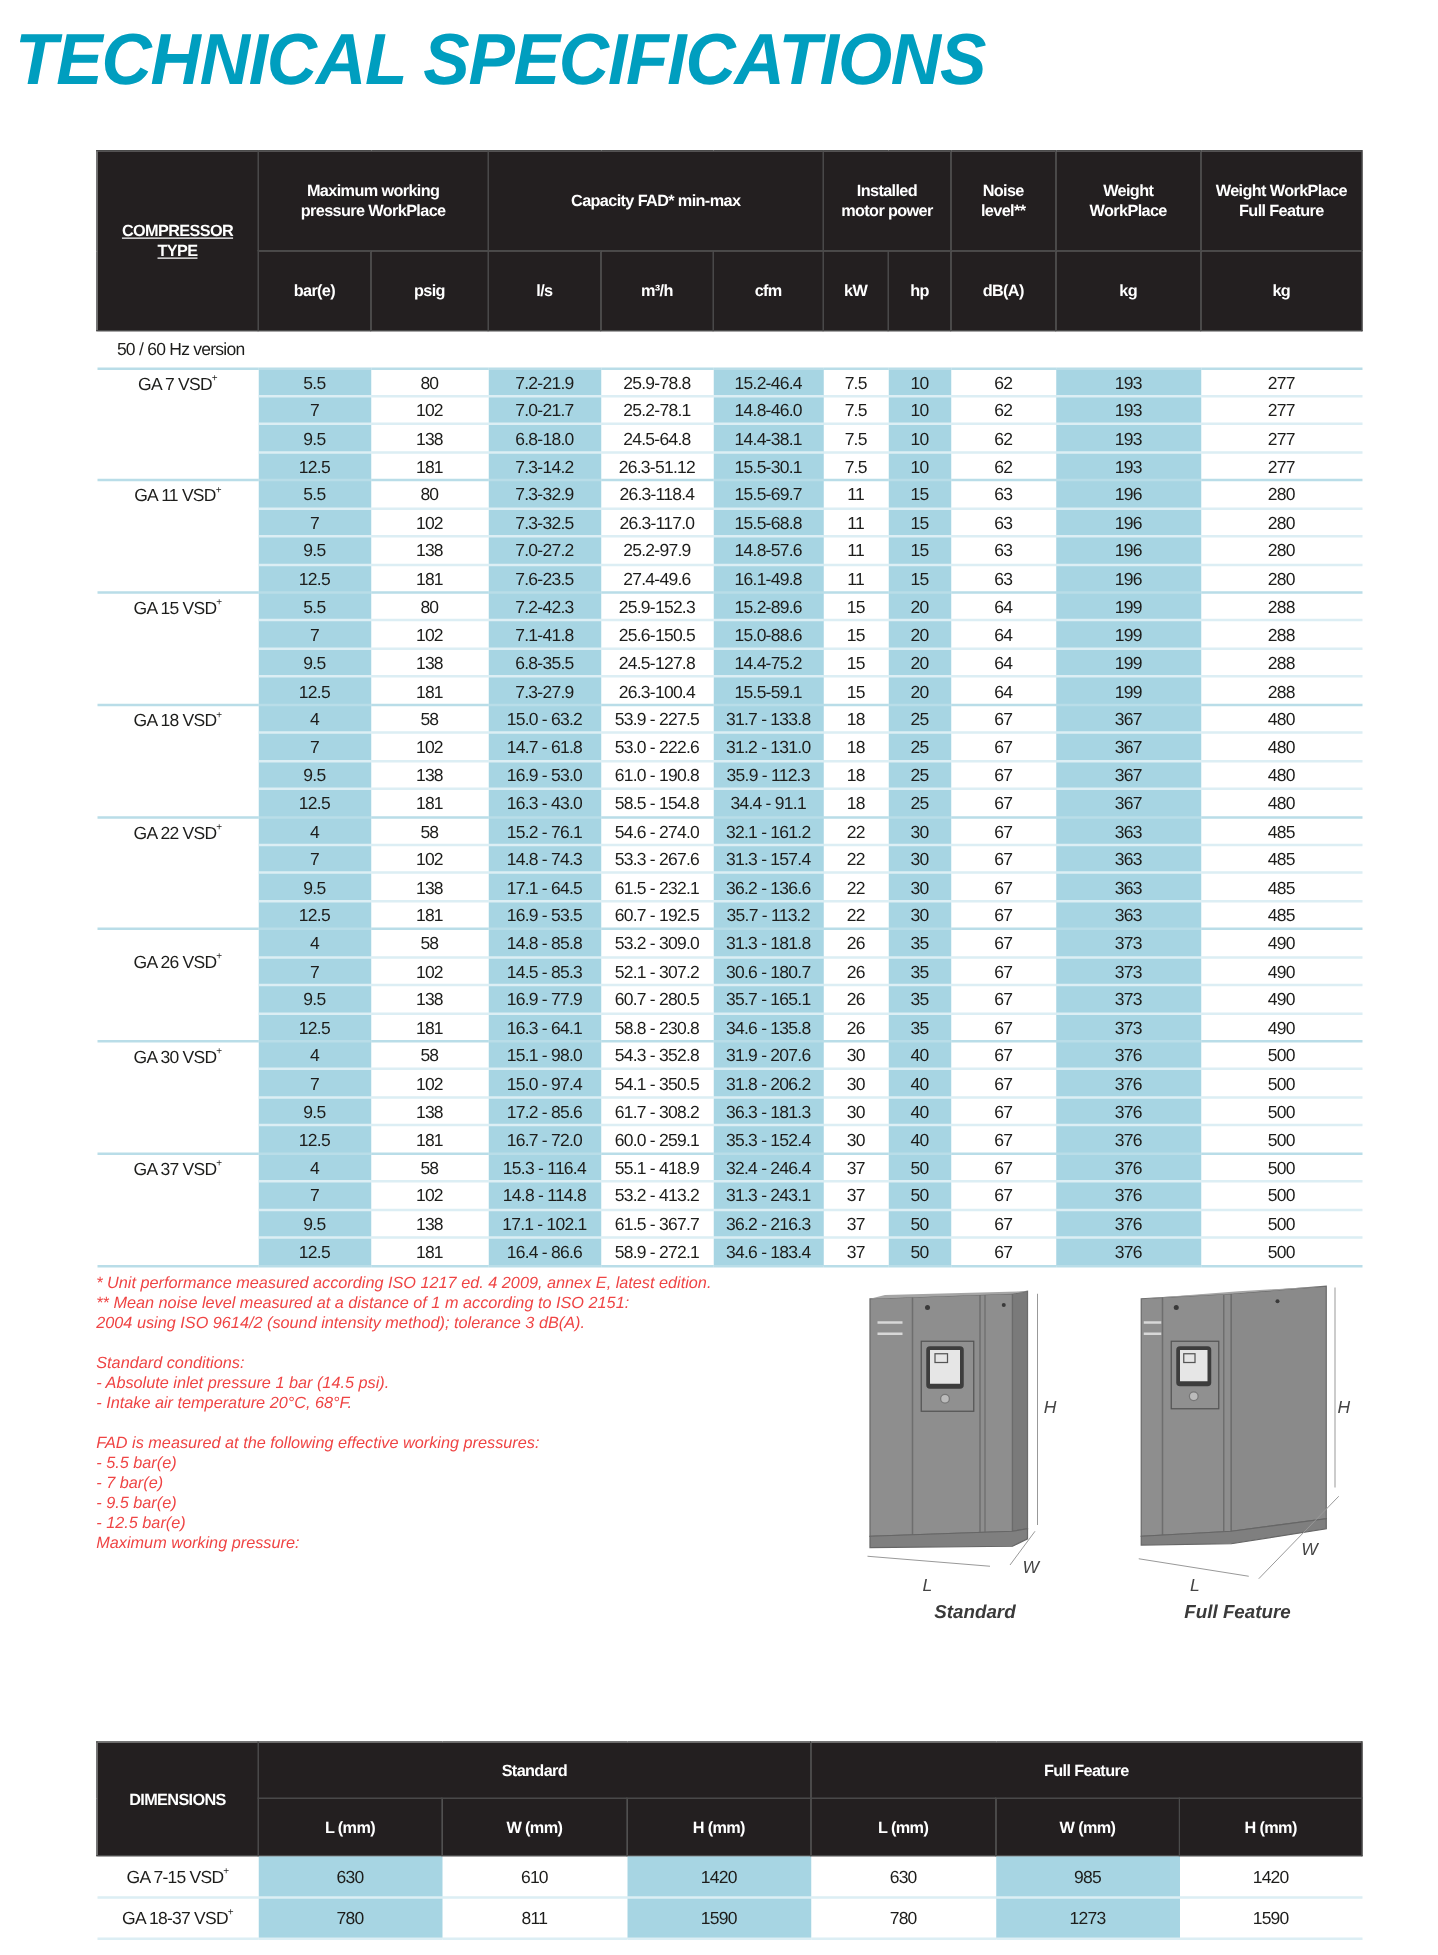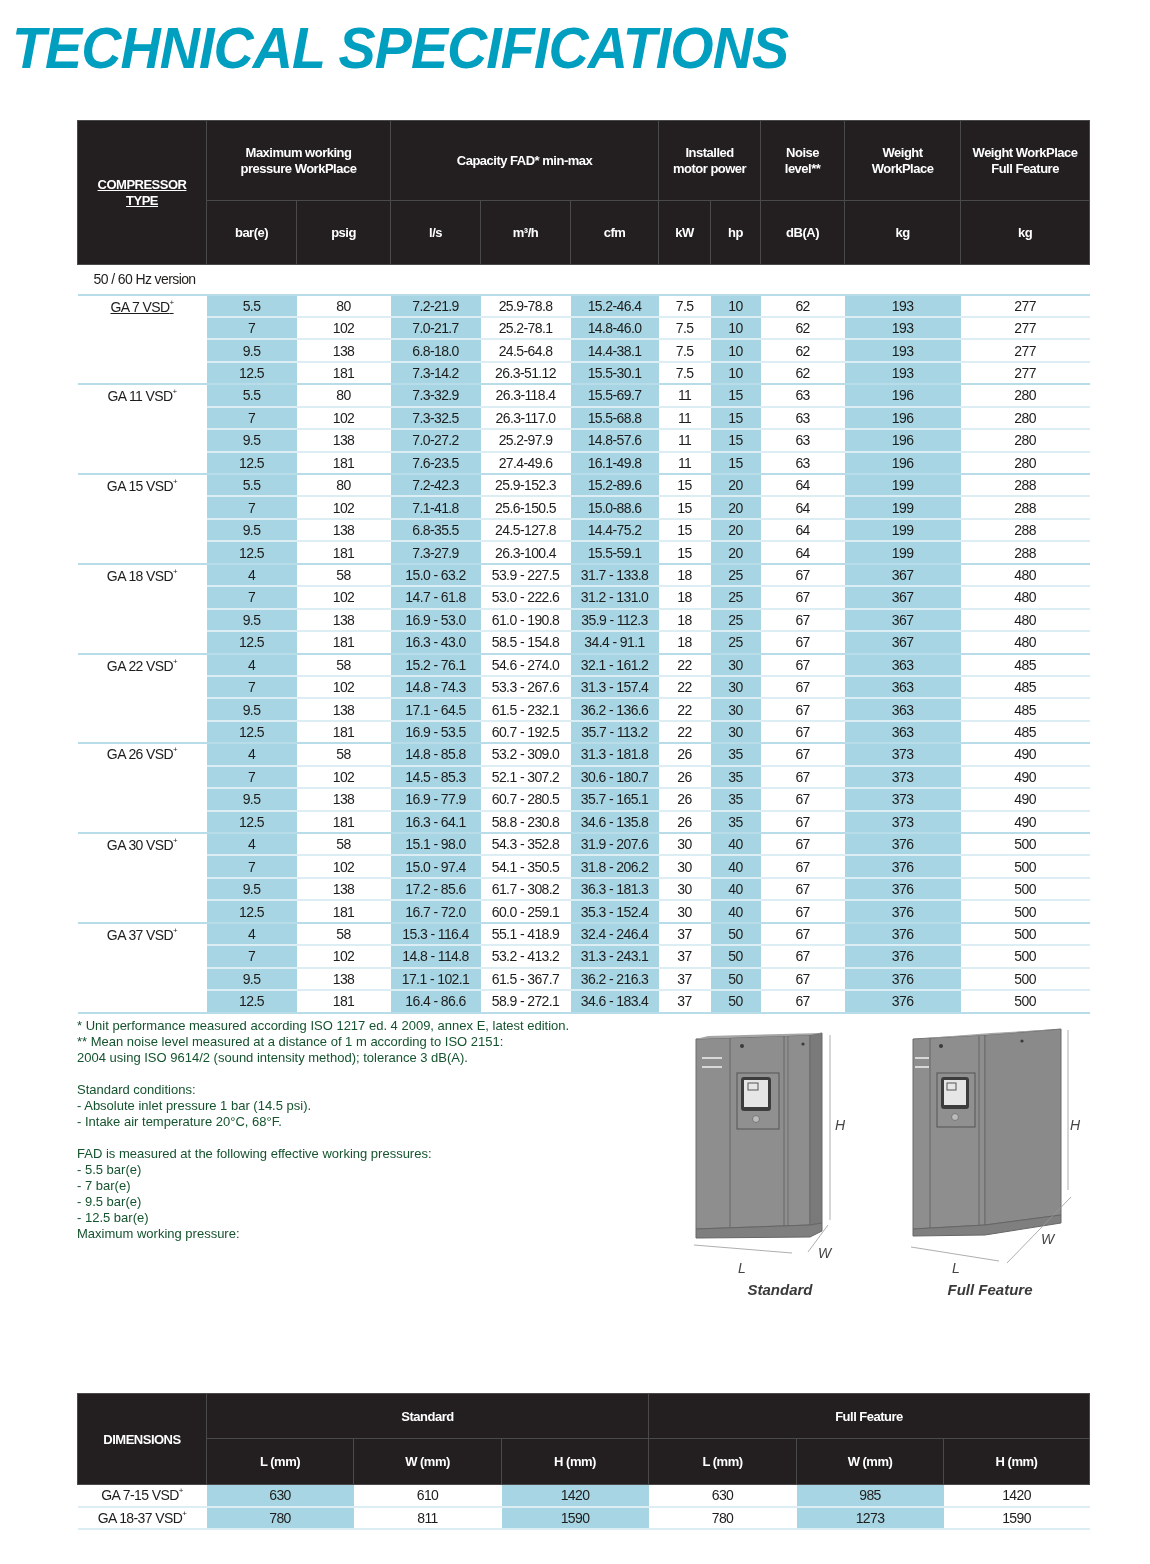--- a/index.html
+++ b/index.html
@@ -32,42 +32,42 @@
     transform-origin: center;
   }
   .spec-table td.hl { background: #a7d5e3; }
   .spec-table td.type { text-align: center; border-bottom: none; }
   .spec-table tr.grp-end td { border-bottom: 2px solid #b9dde8; }
   .spec-table tr.version td { text-align: left; padding-left: 16px; height: 30px; font-size: 14px; border-bottom: 2px solid #b9dde8; }
   sup { font-size: 8px; vertical-align: top; position: relative; top: -1px; }
 
   .notes {
     position: absolute; left: 77px; top: 1018px; width: 560px;
-    font-size: 13px; color: #14532d; line-height: 16px;
+    font-size: 13px; font-style: italic; color: #ef4444; line-height: 16px;
   }
   .notes p { margin: 0; }
   .notes .gap { height: 16px; }
 
   .figure { position: absolute; top: 1025px; width: 200px; height: 290px; }
   .figure .caption {
     position: absolute; top: 256px; width: 100%; text-align: center;
     font-size: 15px; font-weight: bold; font-style: italic; color: #3a3a3a;
   }
   .dim-label { position: absolute; font-size: 14px; font-style: italic; color: #444; }
 
   .dim-table { position: absolute; left: 77px; top: 1393px; width: 1012px; }
   .dim-table th {
     background: #231f20; color: #ffffff;
     font-size: 13px; font-weight: bold; letter-spacing: -0.5px;
     text-align: center; vertical-align: middle; border: 1px solid #4a4a4a;
   }
   .dim-table tr.h1 th { height: 45px; }
   .dim-table tr.h2 th { height: 46px; }
   .dim-table td {
-    font-size: 14px; text-align: center; height: 22px; letter-spacing: -0.6px;
+    font-size: 14px; text-align: center; height: 33px; letter-spacing: -0.6px;
     border-bottom: 2px solid #dceef4;
   }
   .dim-table td.hl { background: #a7d5e3; }
 </style>
 </head>
 <body>
 
 <div class="page-title">TECHNICAL SPECIFICATIONS</div>
 
 <table class="spec-table">
@@ -105,21 +105,21 @@
         <th>dB(A)</th>
         <th>kg</th>
         <th>kg</th>
       </tr>
   </thead>
   <tbody id="spec-body">
     <tr class="version">
       <td colspan="11">50 / 60 Hz version</td>
     </tr>
   <tr>
-        <td class="type" rowspan="4" style="vertical-align: top; padding-top: 3px; border-bottom: 2px solid rgb(185, 221, 232); text-decoration: underline;"><span>GA 7 VSD</span><sup>+</sup></td>
+        <td class="type" rowspan="4" style="vertical-align: top; padding-top: 3px; border-bottom: 2px solid rgb(185, 221, 232);"><span>GA 7 VSD</span><sup>+</sup></td>
         <td class="hl">5.5</td>
         <td>80</td>
         <td class="hl">7.2-21.9</td>
         <td>25.9-78.8</td>
         <td class="hl">15.2-46.4</td>
         <td>7.5</td>
         <td class="hl">10</td>
         <td>62</td>
         <td class="hl">193</td>
         <td>277</td>
@@ -350,21 +350,21 @@
         <td class="hl">16.9 - 53.5</td>
         <td>60.7 - 192.5</td>
         <td class="hl">35.7 - 113.2</td>
         <td>22</td>
         <td class="hl">30</td>
         <td>67</td>
         <td class="hl">363</td>
         <td>485</td>
       </tr>
       <tr>
-        <td class="type" rowspan="4" style="vertical-align: top; padding-top: 2px; border-bottom: 2px solid rgb(185, 221, 232);"><span>GA 26 VSD</span><sup>+</sup></td>
+        <td class="type" rowspan="4" style="vertical-align: top; padding-top: 17px; border-bottom: 2px solid rgb(185, 221, 232);"><span>GA 26 VSD</span><sup>+</sup></td>
         <td class="hl">4</td>
         <td>58</td>
         <td class="hl">14.8 - 85.8</td>
         <td>53.2 - 309.0</td>
         <td class="hl">31.3 - 181.8</td>
         <td>26</td>
         <td class="hl">35</td>
         <td>67</td>
         <td class="hl">373</td>
         <td>490</td>

